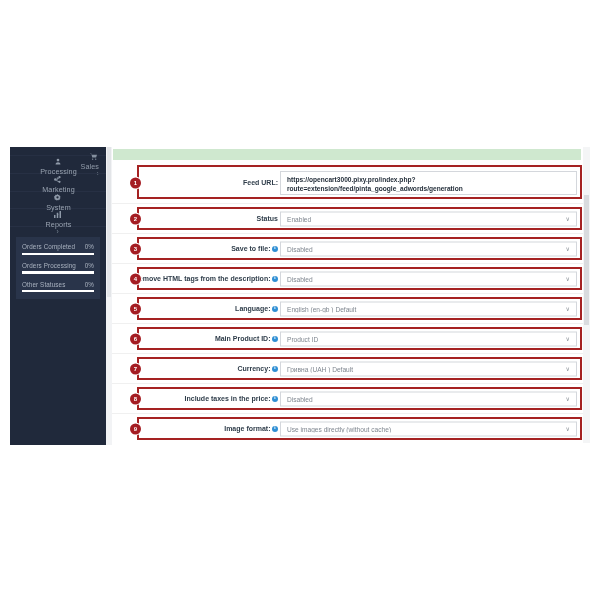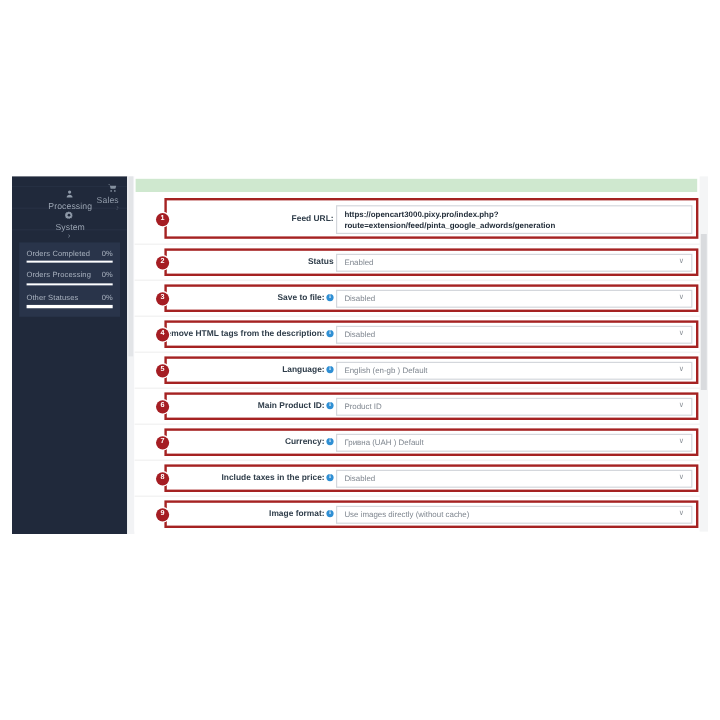--- a/index.html
+++ b/index.html
@@ -148,25 +148,48 @@
               <circle cx="8" cy="4.2" r="3.6"></circle>
               <path d="M1.5 16c0-4 3-6 6.5-6s6.5 2 6.5 6z"></path>
             </svg>
           </span>
           <span class="lbl">Processing</span>
           <span class="car">›</span>
         </div>
         <div class="nav-item">
           <span class="ico">
             <svg width="7" height="7" viewBox="0 0 16 16" fill="currentColor">
+              <circle cx="12.5" cy="2.8" r="2.6"></circle>
+              <circle cx="12.5" cy="13.2" r="2.6"></circle>
+              <circle cx="3" cy="8" r="2.8"></circle>
+              <path d="M4.6 6.8l7-3.6.8 1.6-7 3.6zM5.4 9l7 3.6-.8 1.6-7-3.6z"></path>
+            </svg>
+          </span>
+          <span class="lbl">Marketing</span>
+          <span class="car">›</span>
+        </div>
+        <div class="nav-item">
+          <span class="ico">
+            <svg width="7" height="7" viewBox="0 0 16 16" fill="currentColor">
               <path d="M8 0l1.4 2.2 2.5-.7.5 2.6 2.5.8-1.3 2.3 1.7 2-2.2 1.4.2 2.6-2.6-.3-1.5 2.1L8 13.6 5.8 15l-1.5-2.1-2.6.3.2-2.6L-.3 9.2l1.7-2L.1 4.9l2.5-.8.5-2.6 2.5.7z"></path>
               <circle cx="8" cy="7.6" r="2.6" fill="#20293b"></circle>
             </svg>
           </span>
           <span class="lbl">System</span>
+          <span class="car">›</span>
+        </div>
+        <div class="nav-item">
+          <span class="ico">
+            <svg width="7" height="7" viewBox="0 0 16 16" fill="currentColor">
+              <rect x="0" y="9" width="3.4" height="7"></rect>
+              <rect x="6.3" y="4" width="3.4" height="12"></rect>
+              <rect x="12.6" y="0" width="3.4" height="16"></rect>
+            </svg>
+          </span>
+          <span class="lbl">Reports</span>
           <span class="car">›</span>
         </div>
       </div>
     <div class="stats" id="stats-list">
         <div class="stat">
           <div class="stat-head">
             <span>Orders Completed</span>
             <span>0%</span>
           </div>
           <div class="stat-bar">

